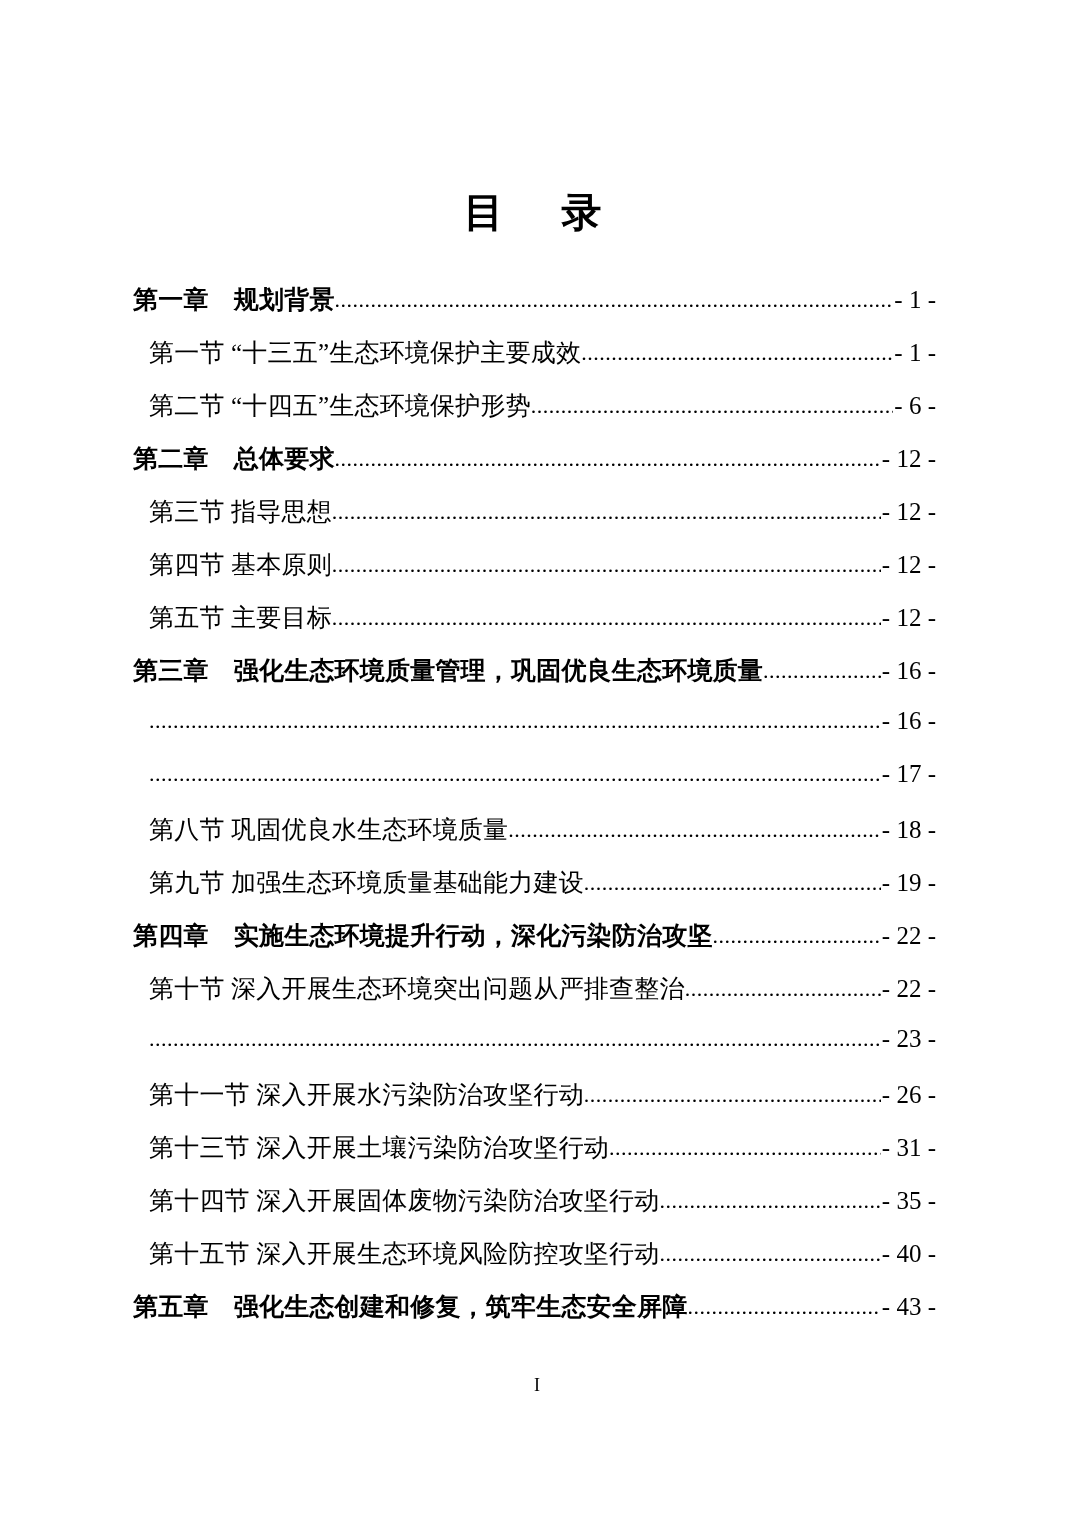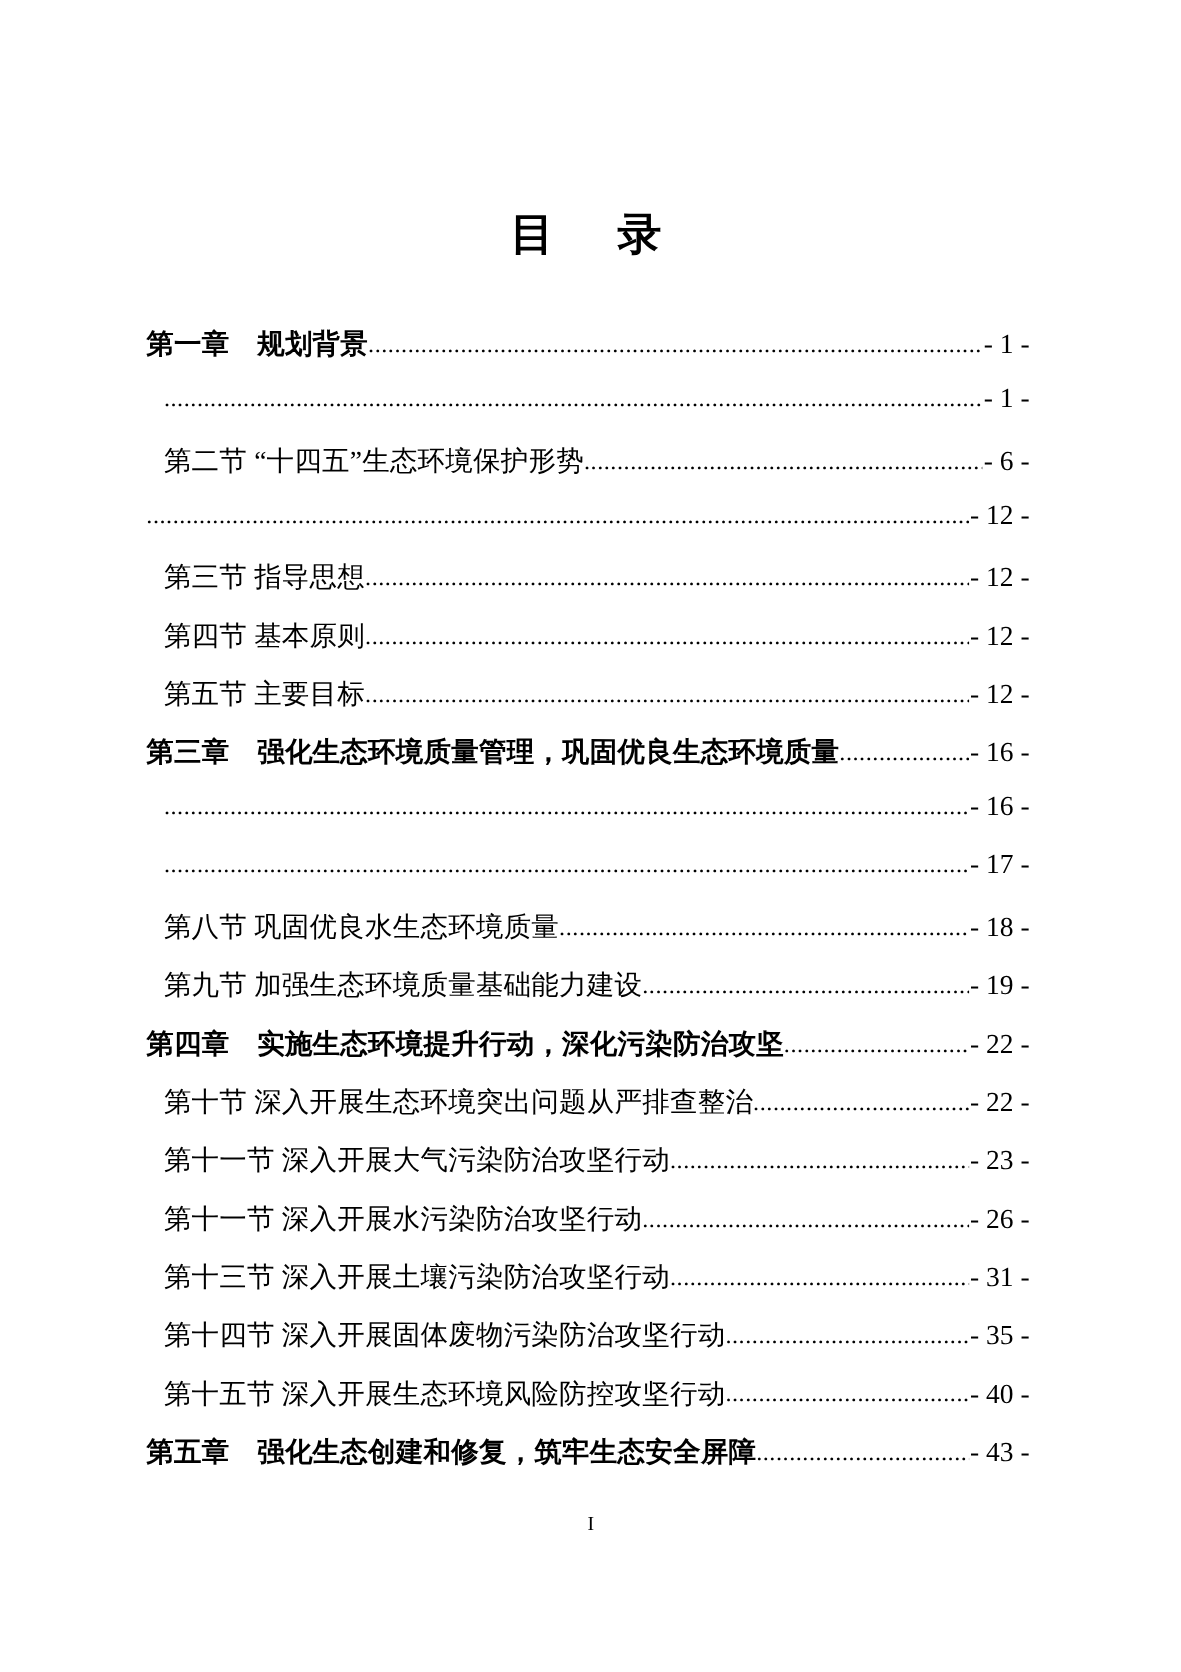--- a/index.html
+++ b/index.html
@@ -28,21 +28,21 @@
     font-size: 40px;
     font-weight: 700;
     letter-spacing: 0.22em;
     color: #000;
     white-space: pre;
   }
 
   
   .toc-list {
     position: absolute;
-    top: 296px;
+    top: 283px;
     left: 133px;
     width: 803px;
   }
 
   .toc-entry {
     display: flex;
     align-items: baseline;
     height: 53px;
     width: 100%;
     box-sizing: border-box;
@@ -121,29 +121,31 @@
 
   <div class="toc-title">目　录</div>
 
   <div class="toc-list">
       <div class="toc-entry level-chapter">
         <span class="label">第一章　规划背景</span>
         <span class="leaders">............................................................................................................................................</span>
         <span class="pageno">- 1 -</span>
       </div>
       <div class="toc-entry level-section">
+        <span class="label">第一节 “十三五”生态环境保护主要成效</span>
         <span class="leaders">............................................................................................................................................</span>
         <span class="pageno">- 1 -</span>
       </div>
       <div class="toc-entry level-section">
         <span class="label">第二节 “十四五”生态环境保护形势</span>
         <span class="leaders">............................................................................................................................................</span>
         <span class="pageno">- 6 -</span>
       </div>
       <div class="toc-entry level-chapter">
+        <span class="label">第二章　总体要求</span>
         <span class="leaders">............................................................................................................................................</span>
         <span class="pageno">- 12 -</span>
       </div>
       <div class="toc-entry level-section">
         <span class="label">第三节 指导思想</span>
         <span class="leaders">............................................................................................................................................</span>
         <span class="pageno">- 12 -</span>
       </div>
       <div class="toc-entry level-section">
         <span class="label">第四节 基本原则</span>
@@ -182,21 +184,20 @@
         <span class="label">第四章　实施生态环境提升行动，深化污染防治攻坚</span>
         <span class="leaders">............................................................................................................................................</span>
         <span class="pageno">- 22 -</span>
       </div>
       <div class="toc-entry level-section">
         <span class="label">第十节 深入开展生态环境突出问题从严排查整治</span>
         <span class="leaders">............................................................................................................................................</span>
         <span class="pageno">- 22 -</span>
       </div>
       <div class="toc-entry level-section">
-        <span class="label">第十一节 深入开展大气污染防治攻坚行动</span>
         <span class="leaders">............................................................................................................................................</span>
         <span class="pageno">- 23 -</span>
       </div>
       <div class="toc-entry level-section">
         <span class="label">第十一节 深入开展水污染防治攻坚行动</span>
         <span class="leaders">............................................................................................................................................</span>
         <span class="pageno">- 26 -</span>
       </div>
       <div class="toc-entry level-section">
         <span class="label">第十三节 深入开展土壤污染防治攻坚行动</span>

